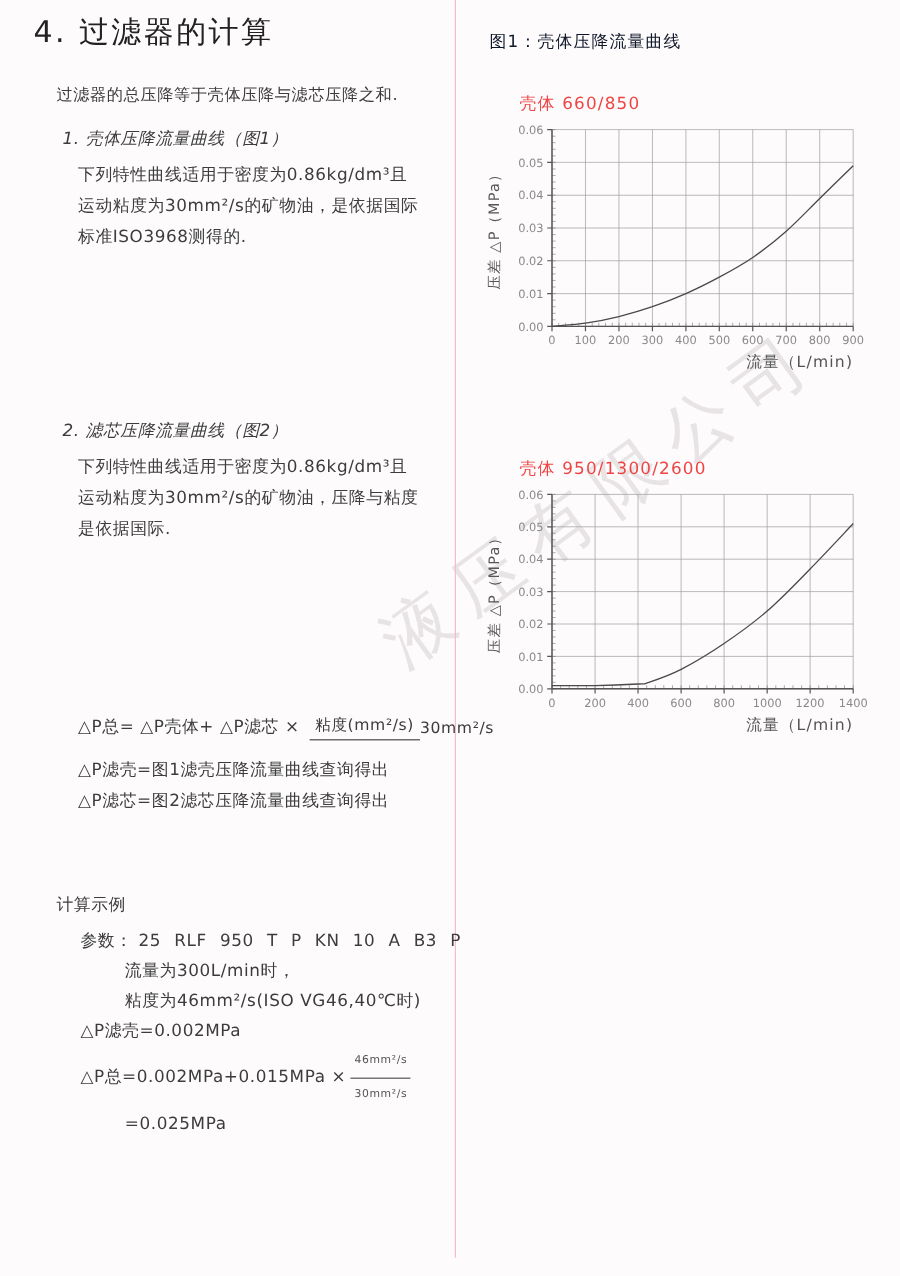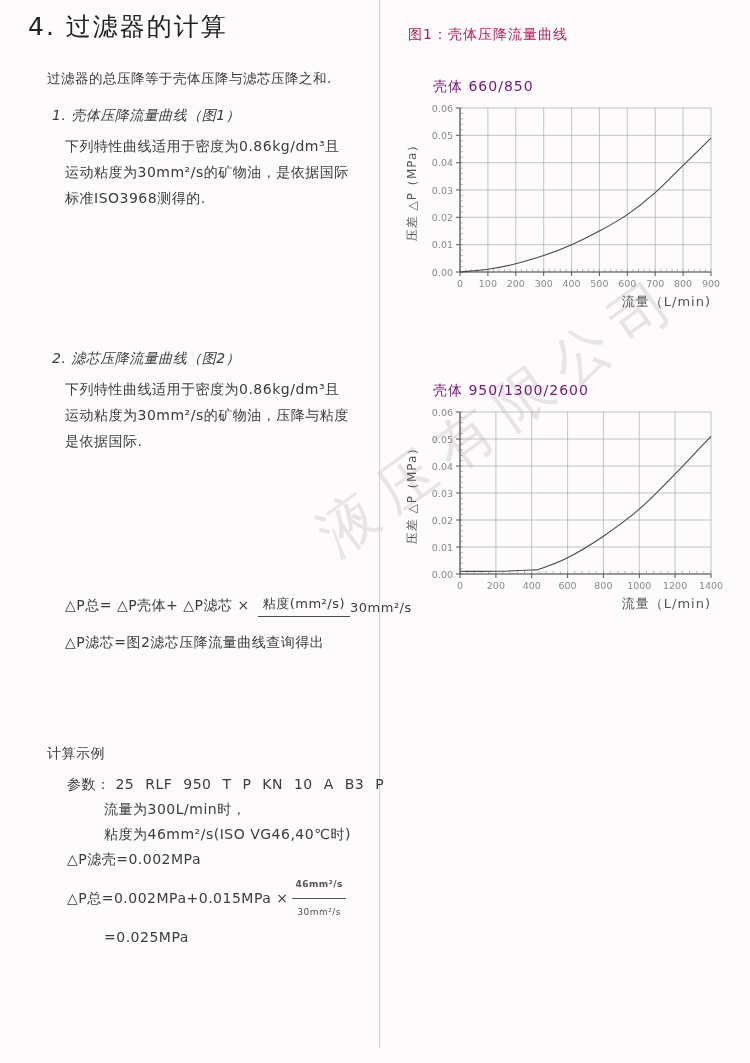--- a/index.html
+++ b/index.html
@@ -34,27 +34,27 @@
   .frac .den{padding-top:3px;}
   .notes div{margin-left:13px;line-height:26px;}
   #example{left:47px;top:745px;font-size:14px;letter-spacing:0.5px;}
   #example .heading{margin:0 0 9px 0;}
   #example .ln{line-height:25px;}
   .ind1{margin-left:20px;}
   .ind2{margin-left:57px;}
   .param-value{word-spacing:6px;}
   .line6{display:flex;align-items:center;}
   .frac-sm{display:inline-flex;flex-direction:column;align-items:center;margin-left:4px;font-size:9px;color:#555;}
-  .frac-sm .num{padding:0 3px 1px;border-bottom:1px solid #555;font-weight:bold;}
+  .frac-sm .num{padding:0 3px 1px;border-bottom:1px solid #555;}
   .frac-sm .den{padding-top:1px;}
-  .fig-caption{left:408px;top:26px;font-size:14px;letter-spacing:1px;color:#be185d;}
+  .fig-caption{left:408px;top:26px;font-size:14px;letter-spacing:1px;color:#0f172a;}
   .chart{position:absolute;width:340px;}
   #chart1{left:401px;top:78px;}
   #chart2{left:401px;top:382px;}
-  .chart-title{margin-left:32px;font-size:14px;color:#701a75;letter-spacing:1px;height:20px;}
+  .chart-title{margin-left:32px;font-size:14px;color:#ef4444;letter-spacing:1px;height:20px;}
   svg{display:block;}
   svg text{font-family:"DejaVu Sans","Liberation Sans",sans-serif;}
 </style>
 </head>
 <body>
 
 <div class="watermark">液压有限公司</div>
 <div class="divider-v"></div>
 
 <div class="content">
@@ -82,20 +82,21 @@
 
   <div class="abs sec" id="sec3">
     <div class="formula-row">
       <span>△P总= △P壳体+ △P滤芯 ×</span>
       <span class="frac">
         <span class="num">粘度(mm²/s)</span>
         <span class="den">30mm²/s</span>
       </span>
     </div>
     <div class="notes">
+      <div>△P滤壳=图1滤壳压降流量曲线查询得出</div>
       <div>△P滤芯=图2滤芯压降流量曲线查询得出</div>
     </div>
   </div>
 
   <div class="abs" id="example">
     <div class="heading">计算示例</div>
     <div class="ln ind1">
       <span>参数：</span>
       <span class="param-value">25 RLF 950 T P KN 10 A B3 P</span>
     </div>

